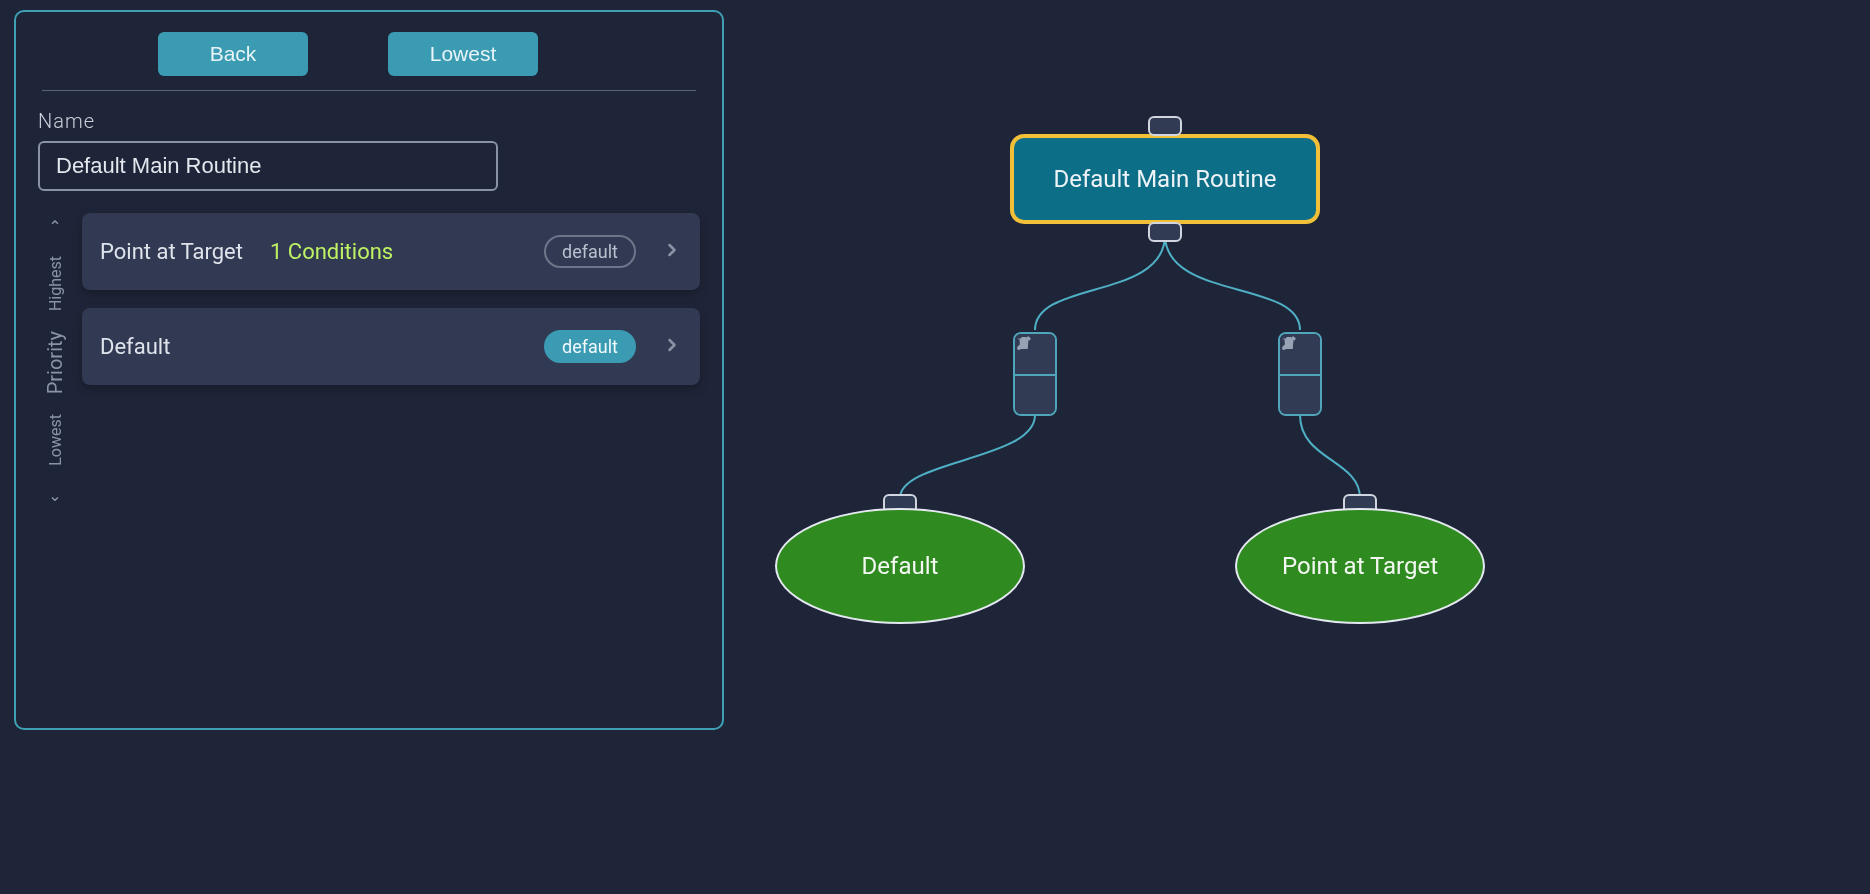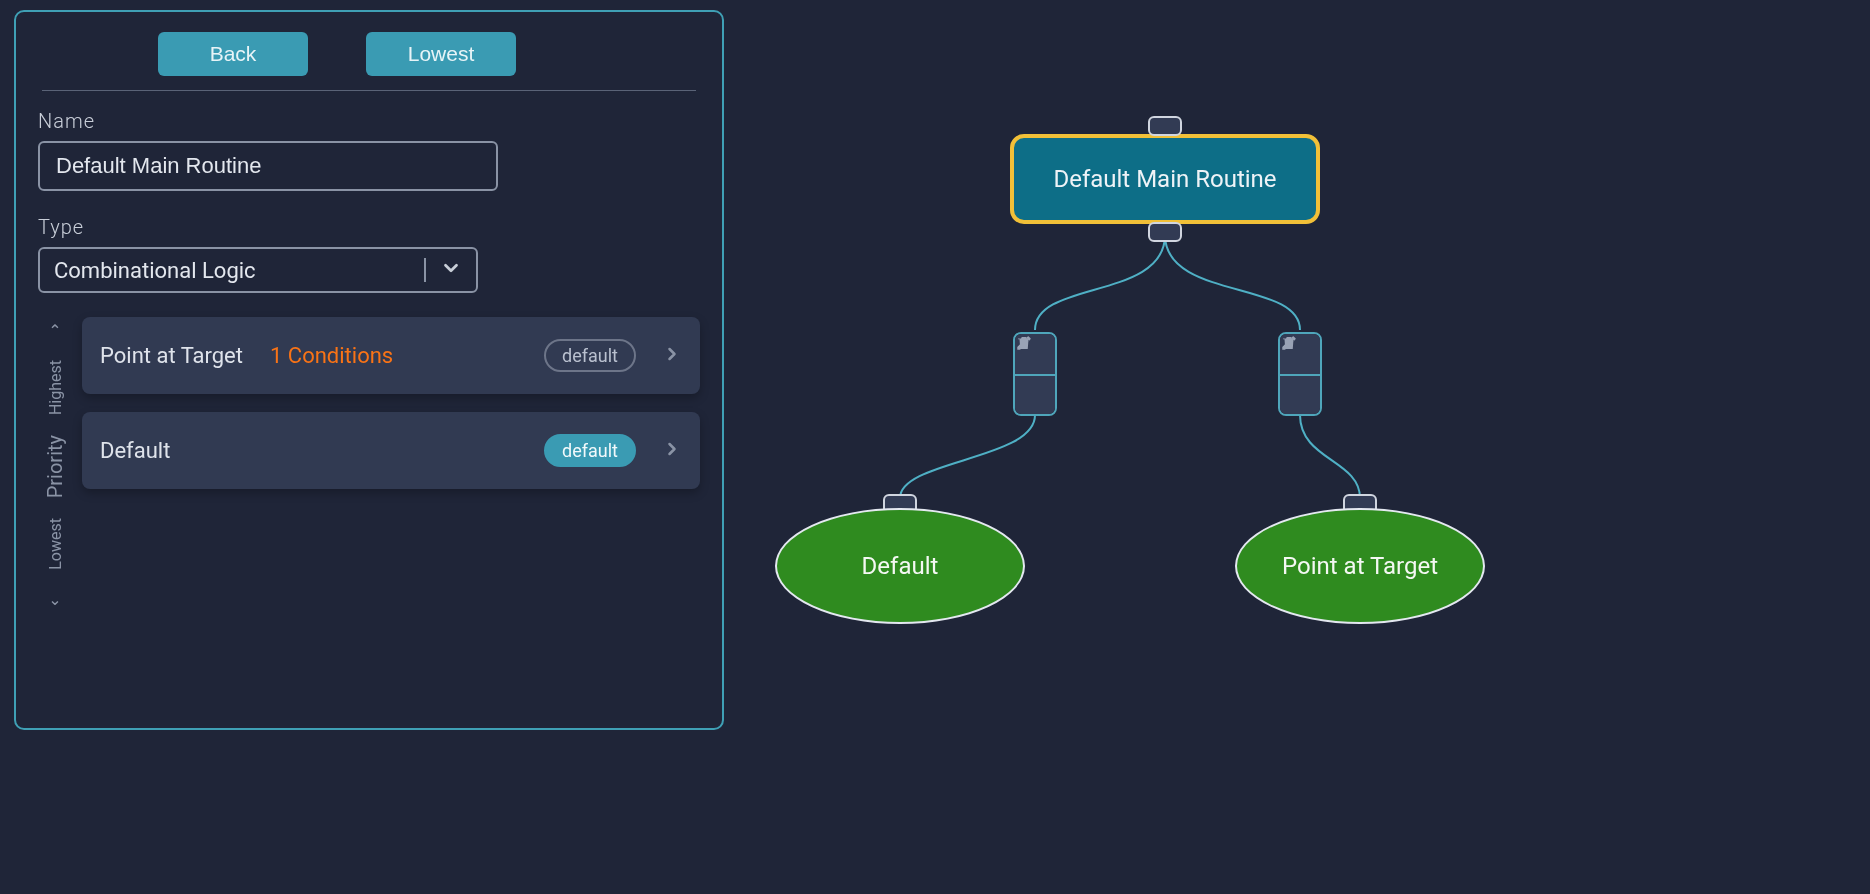--- a/index.html
+++ b/index.html
@@ -16,21 +16,21 @@
     top: 10px;
     left: 14px;
     width: 710px;
     height: 720px;
     border: 2px solid #3fa0b5;
     border-radius: 10px;
     padding: 20px 22px;
   }
   .panel-buttons {
     display: flex;
-    gap: 58px;
+    gap: 80px;
     padding-left: 120px;
     margin-bottom: 14px;
   }
   .btn-primary {
     background: #3a9bb3;
     color: #e8f4f7;
     border: none;
     border-radius: 6px;
     padding: 10px 32px;
     font-size: 21px;
@@ -53,21 +53,21 @@
   .text-input {
     width: 460px;
     background: transparent;
     border: 2px solid #8a93a5;
     border-radius: 6px;
     padding: 10px 16px;
     font-size: 22px;
     color: #e3e7ee;
     outline: none;
   }
-  .field-group { margin-bottom: 24px; }
+  .field-group { }
   .select-wrap {
     display: flex;
     align-items: center;
     width: 440px;
     border: 2px solid #8a93a5;
     border-radius: 6px;
     padding: 8px 14px;
     position: relative;
   }
   .select-text {
@@ -107,21 +107,21 @@
   .priority-item {
     background: #313a52;
     border-radius: 8px;
     padding: 22px 18px;
     display: flex;
     align-items: center;
     margin-bottom: 18px;
     box-shadow: 0 4px 10px rgba(0,0,0,0.25);
   }
   .pi-name { font-size: 22px; color: #dfe3eb; min-width: 170px; }
-  .pi-cond { font-size: 22px; color: #f97316; flex: 1; }
+  .pi-cond { font-size: 22px; color: #bef264; flex: 1; }
   .badge {
     border-radius: 999px;
     padding: 4px 16px;
     font-size: 18px;
     margin-right: 26px;
   }
   .badge.outline { border: 2px solid #6d7589; color: #b9c0cf; background: transparent; }
   .badge.filled { background: #3a9bb3; color: #f1f9fb; border: 2px solid #3a9bb3; }
   .pi-chevron svg { stroke: #8a93a5; }
   
@@ -194,32 +194,20 @@
     <button class="btn-primary">Back</button>
     <button class="btn-primary">Lowest</button>
   </div>
   <hr class="hr">
 
   <div class="field-group">
     <div class="field-label">Name</div>
     <input type="text" class="text-input" value="Default Main Routine" style="">
   </div>
 
-  <div class="field-group">
-    <div class="field-label">Type</div>
-    <div class="select-wrap">
-      <div class="select-text">Combinational Logic</div>
-      <div class="select-divider"></div>
-      <span class="chevron-down">
-        <svg width="22" height="22" viewBox="0 0 24 24" fill="none" stroke-width="3" stroke-linecap="round" stroke-linejoin="round">
-            <polyline points="6 9 12 15 18 9"></polyline>
-          </svg>
-      </span>
-    </div>
-  </div>
 
   <div class="priority-area">
     <div class="priority-rail">
       <span class="arrow">⌃</span>
       <span class="vtext">Highest</span>
       <span class="vtext bigger">Priority</span>
       <span class="vtext">Lowest</span>
       <span class="arrow">⌄</span>
     </div>
 

